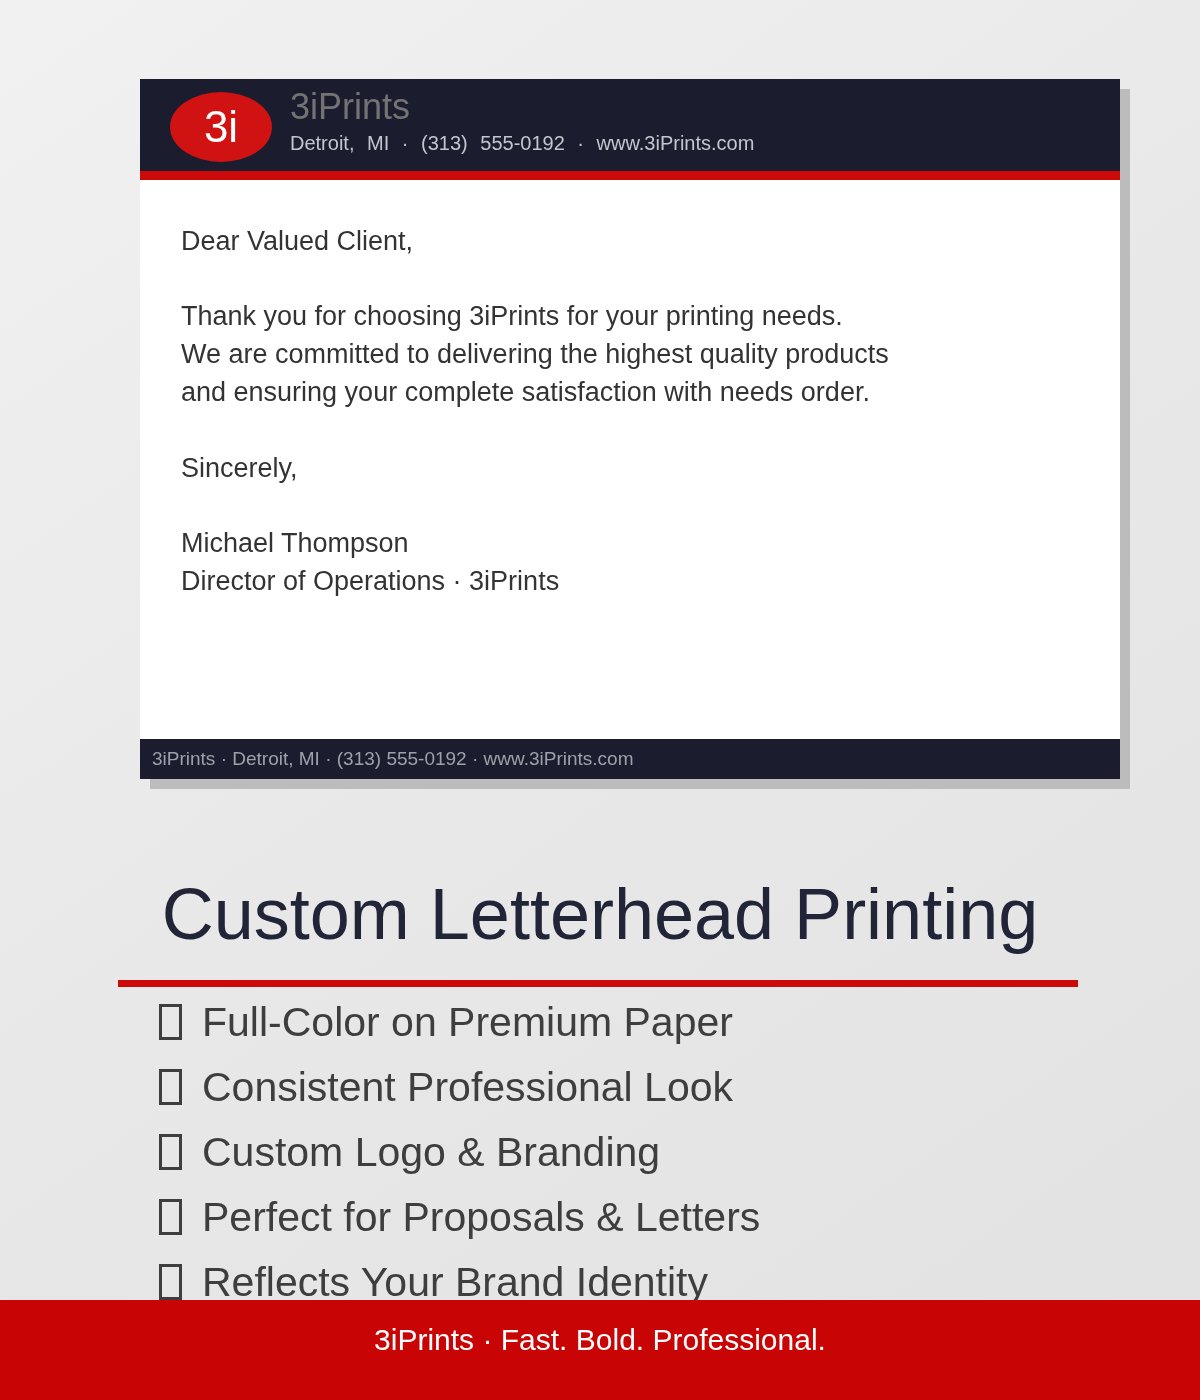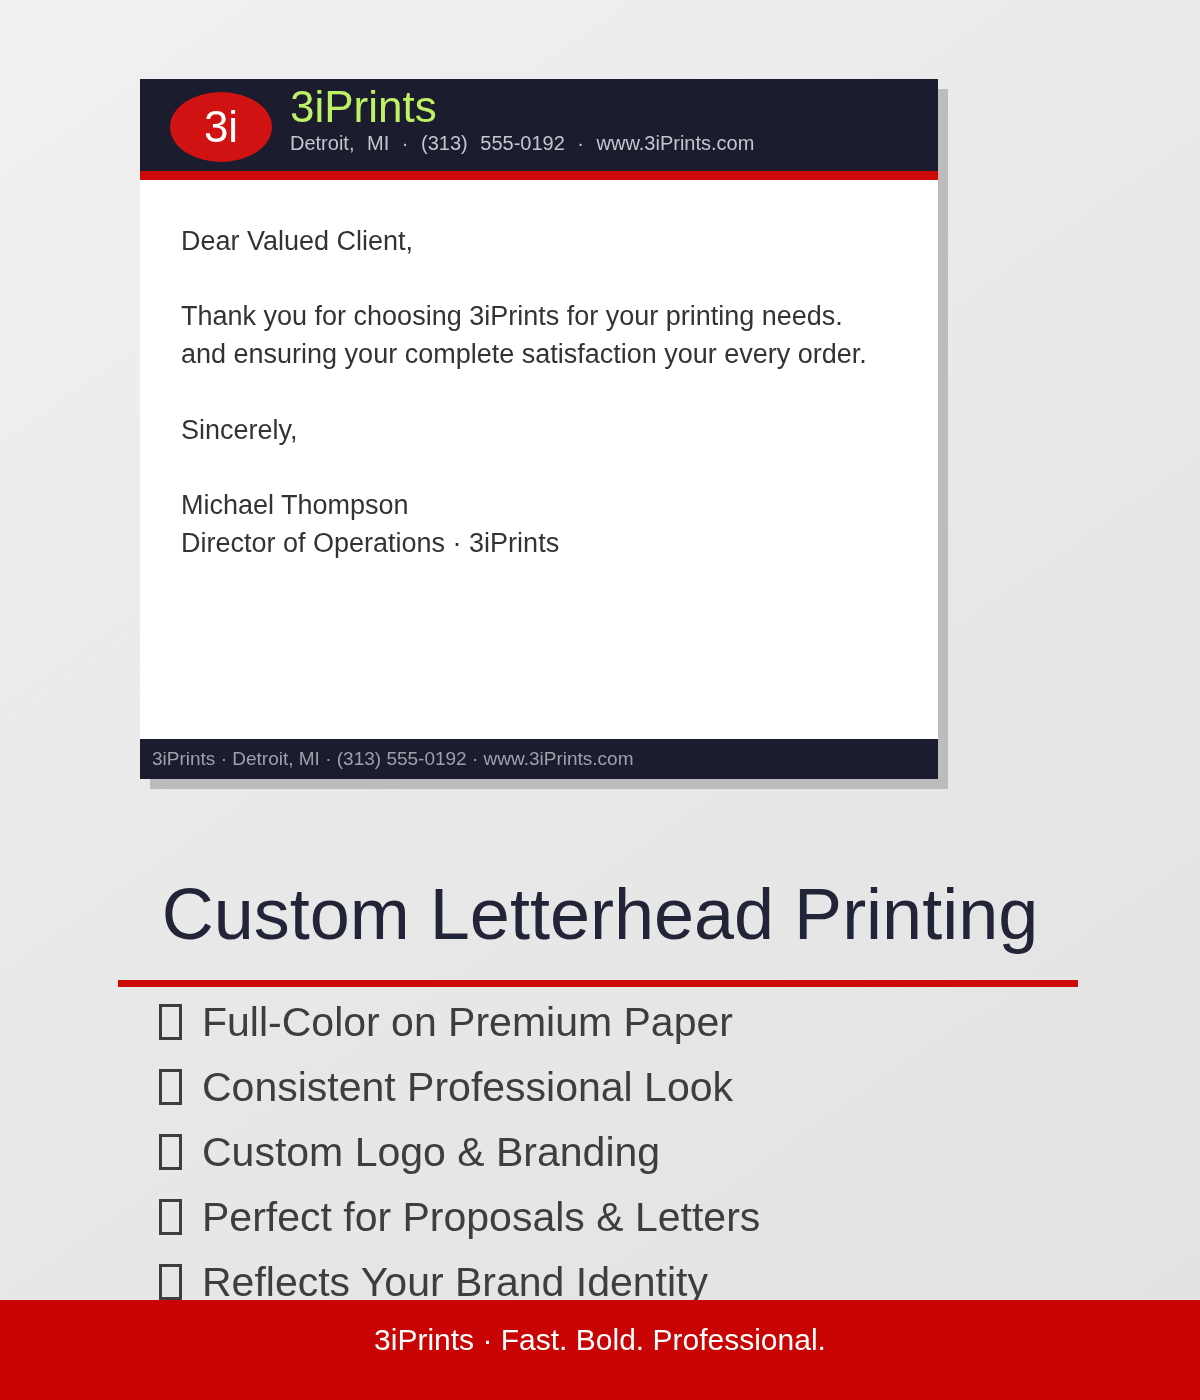--- a/index.html
+++ b/index.html
@@ -5,34 +5,34 @@
   * { margin:0; padding:0; box-sizing:border-box; }
   html,body { width:1200px; height:1400px; overflow:hidden; }
   body {
     position:relative;
     font-family:"Liberation Sans", sans-serif;
     background:linear-gradient(145deg, #f2f1f1 0%, #e9e8e8 50%, #e3e2e3 100%);
   }
 
   
   .paper {
-    position:absolute; left:140px; top:79px; width:798px; height:700px;
+    position:absolute; left:140px; top:79px; width:980px; height:700px;
     background:#ffffff;
     box-shadow:10px 10px 0 #bcbcbc;
   }
   .lh-header { position:relative; height:92px; background:#1b1c2e; }
   .lh-redstripe { height:9px; background:#cc0a0a; }
   .logo-oval {
     position:absolute; left:30px; top:13px; width:102px; height:70px;
     background:#d11212; border-radius:50%;
     display:flex; align-items:center; justify-content:center;
     color:#ffffff; font-size:44px; line-height:1;
   }
   .lh-head-text { position:absolute; left:150px; top:6px; }
-  .company-name { font-size:44px; line-height:44px; color:#bef264; }
+  .company-name { font-size:36px; line-height:44px; color:#737373; }
   .contact-line { font-size:20px; line-height:24px; margin-top:2px; color:#c4c5cd; word-spacing:7px; }
 
   .lh-body { padding-left:41px; color:#333333; font-size:27px; }
   .lh-date     { margin-top:15px; line-height:28px; }
   .lh-greeting { margin-top:47px; line-height:28px; }
   .lh-para     { margin-top:42px; line-height:38px; }
   .lh-closing  { margin-top:43px; line-height:28px; }
   .lh-sig      { margin-top:42px; line-height:38px; }
 
   .lh-footer {
@@ -81,21 +81,22 @@
       <div class="company-name">3iPrints</div>
       <div class="contact-line">Detroit, MI · (313) 555-0192 · www.3iPrints.com</div>
     </div>
   </div>
   <div class="lh-redstripe"></div>
 
   <div class="lh-body">
     <div class="lh-greeting">Dear Valued Client,</div>
     <div class="lh-para">
       <div>Thank you for choosing 3iPrints for your printing needs.</div>
-      <div>and ensuring your complete satisfaction your every order.</div>
+      <div>We are committed to delivering the highest quality products</div>
+      <div>and ensuring your complete satisfaction with needs order.</div>
     </div>
     <div class="lh-closing">Sincerely,</div>
     <div class="lh-sig">
       <div>Michael Thompson</div>
       <div>Director of Operations · 3iPrints</div>
     </div>
   </div>
 
   <div class="lh-footer">
     <span>3iPrints · Detroit, MI · (313) 555-0192 · www.3iPrints.com</span>

